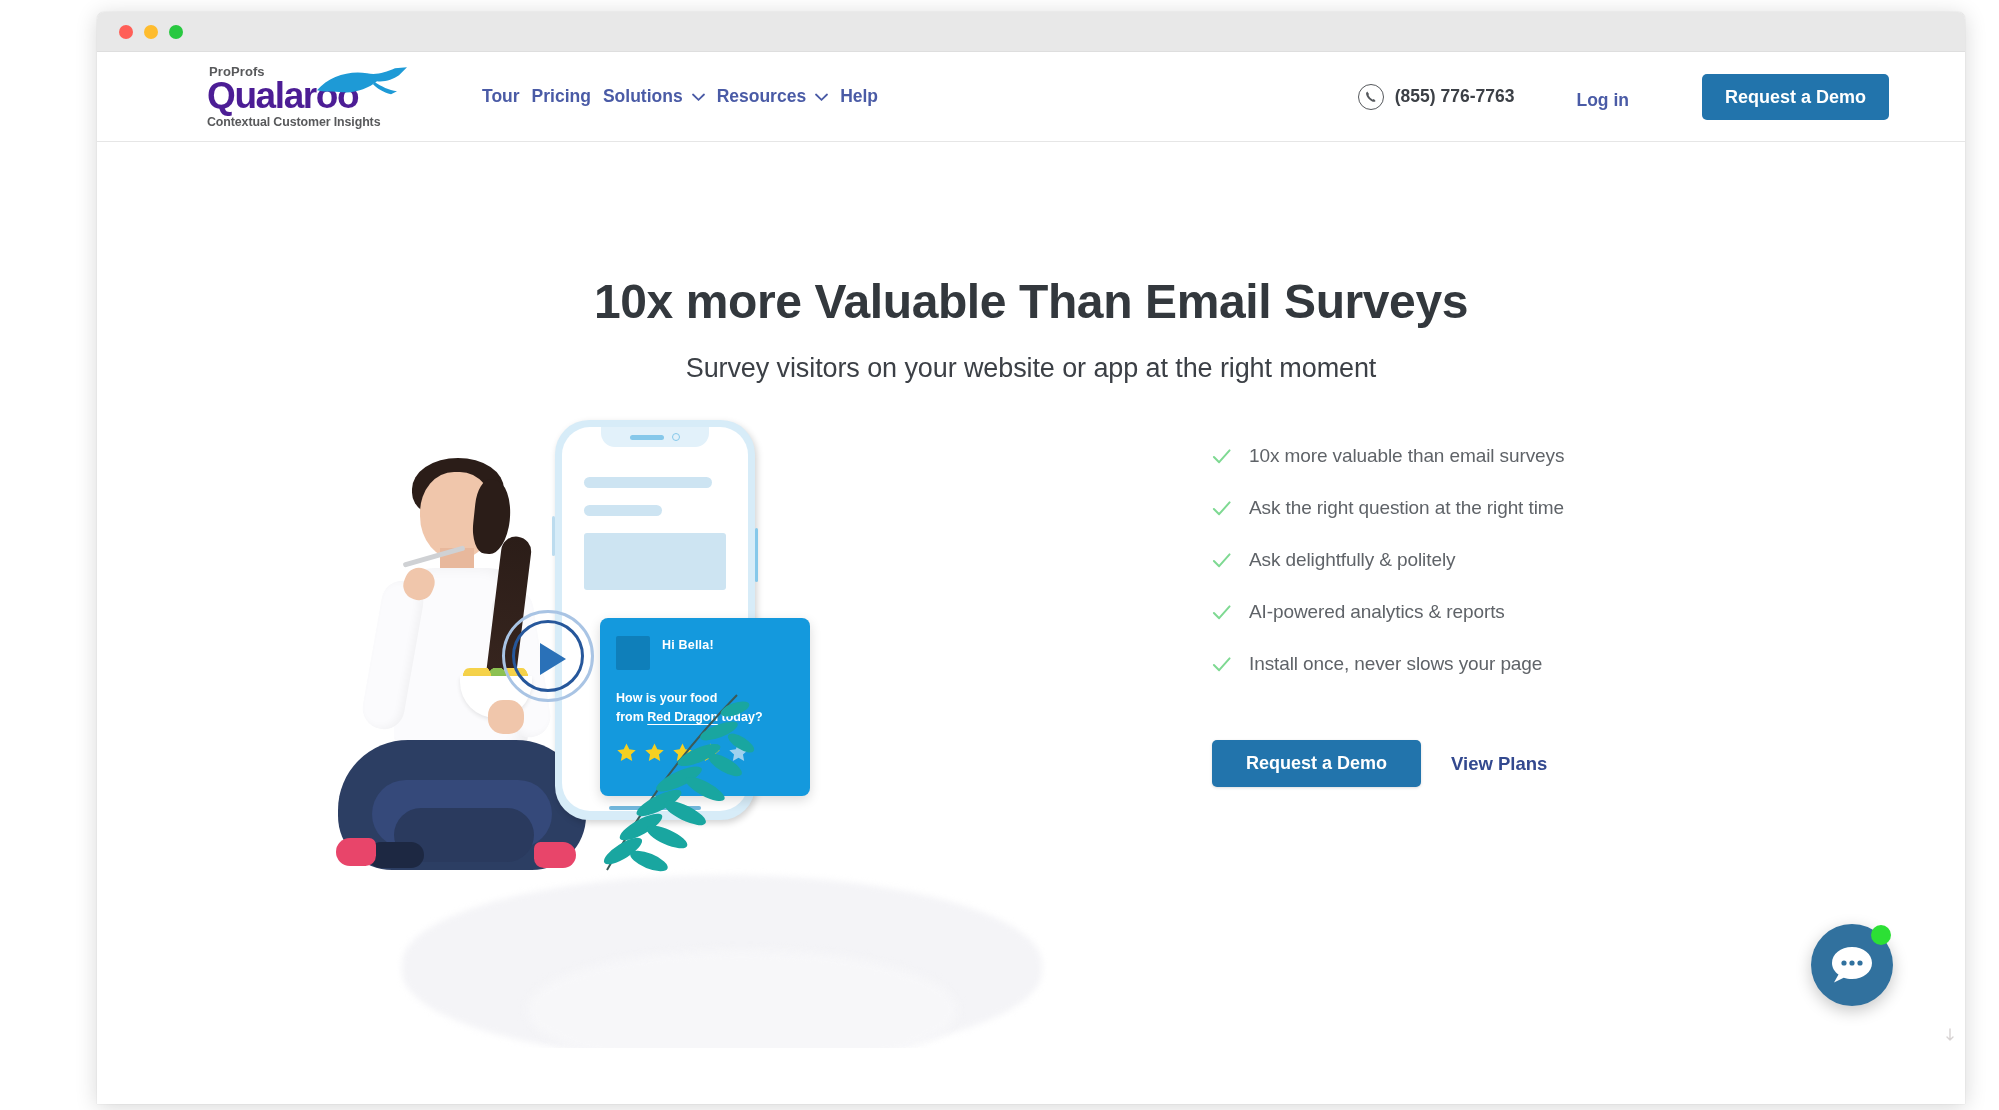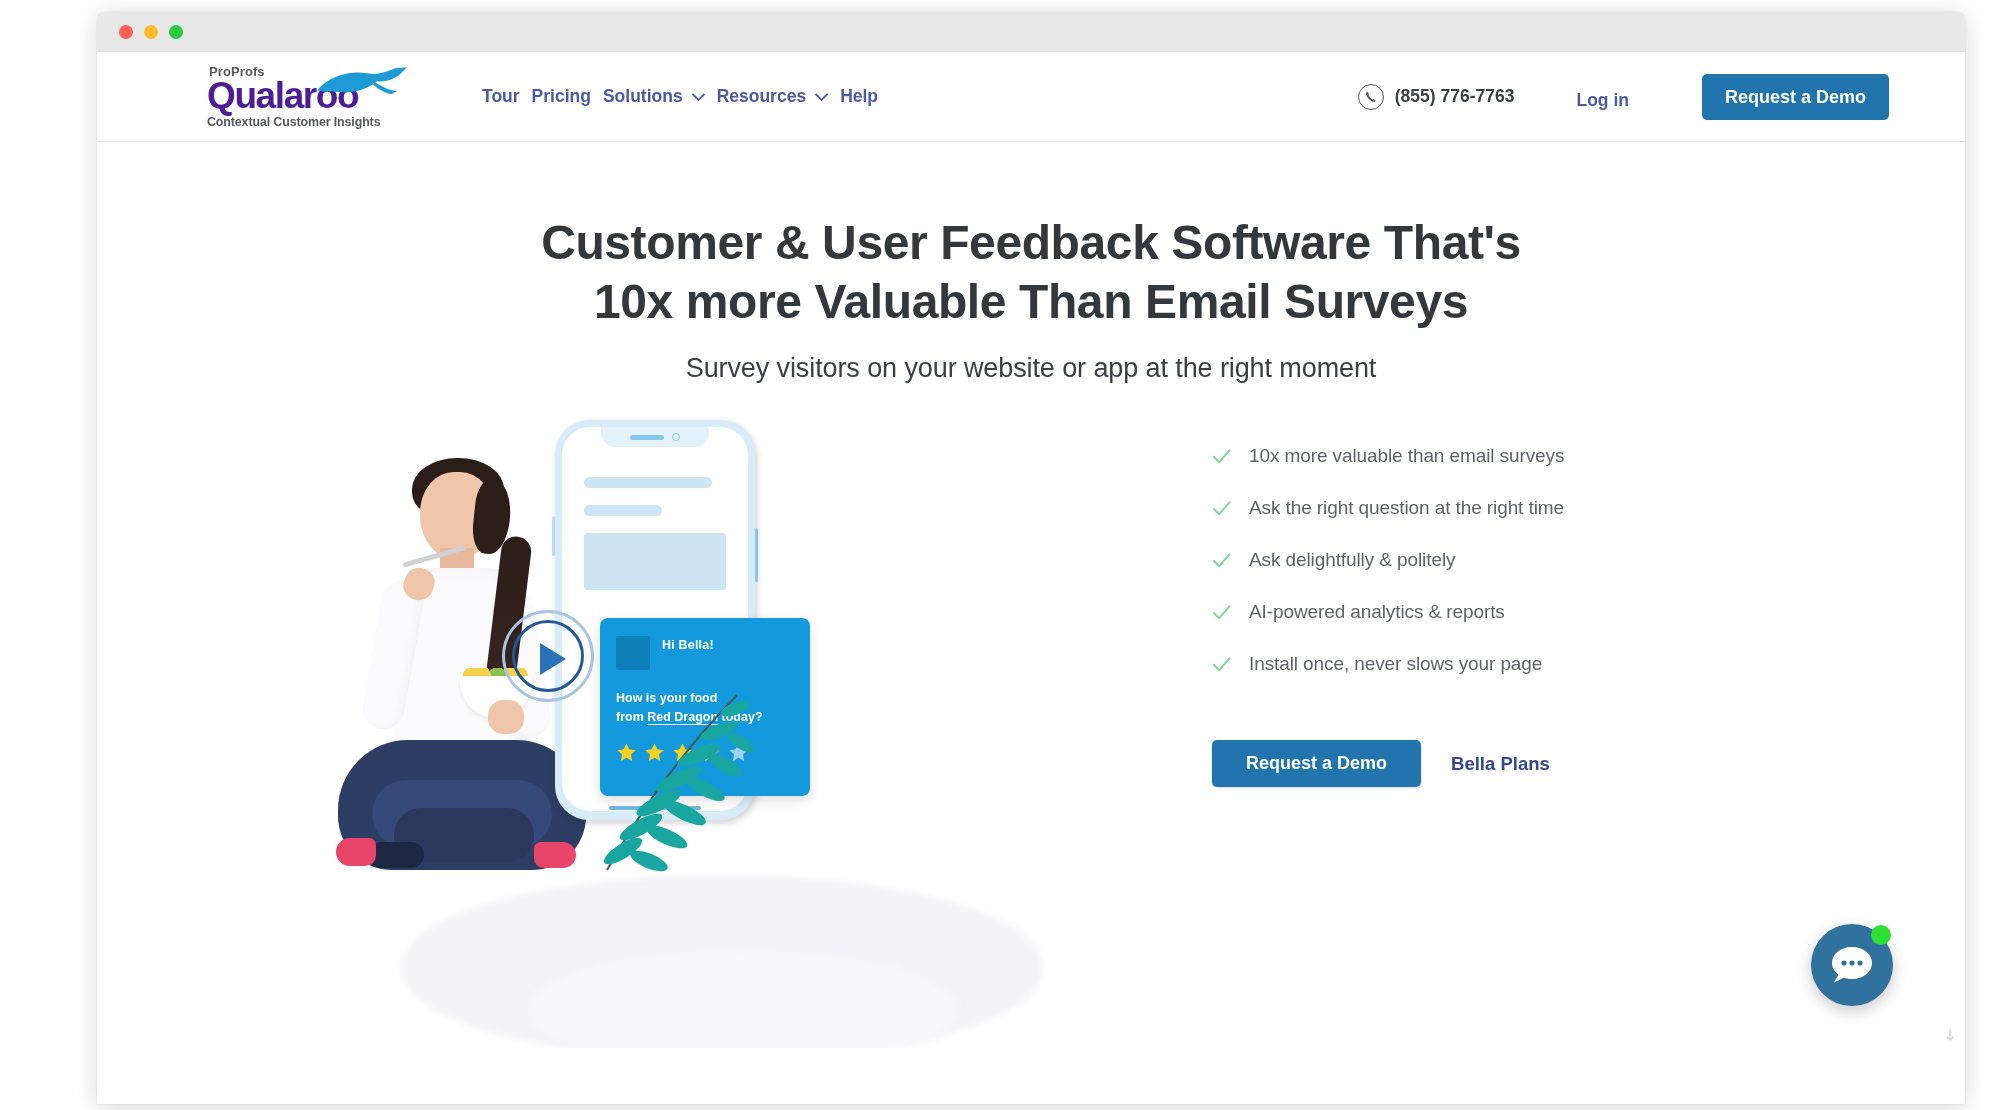--- a/index.html
+++ b/index.html
@@ -314,21 +314,21 @@
             </span>
             <span class="phone-num">(855) 776-7763</span>
           </div>
           <span class="login-link">Log in</span>
           <button class="demo-btn">Request a Demo</button>
         </div>
       </header>
 
       <section class="hero">
         <h1 class="hero-title">
-          <span>Customer &amp; User Feedback Software That's</span><br>
+          <br>
           <span>10x more Valuable Than Email Surveys</span>
         </h1>
         <p class="hero-sub">Survey visitors on your website or app at the right moment</p>
 
         <div class="hero-body">
 
           <div class="illus">
             <div class="floor-shadow"></div>
             <div class="floor-shadow2"></div>
 
@@ -479,21 +479,21 @@
             </div>
             <div class="feature-row">
               <svg class="check" viewBox="0 0 20 20">
                   <path d="M2 10.5 L7.5 16 L18.5 3.6" fill="none" stroke="#7ed992" stroke-width="2.1" stroke-linecap="round" stroke-linejoin="round"></path>
                 </svg>
               <span class="feature-text">Install once, never slows your page</span>
             </div>
 
             <div class="cta-row">
               <button class="cta-primary">Request a Demo</button>
-              <button class="cta-secondary">Bella Plans</button>
+              <button class="cta-secondary">View Plans</button>
             </div>
           </div>
 
         </div>
       </section>
 
       <div class="chat-widget">
         <div class="chat-circle">
           <svg width="46" height="42" viewBox="0 0 46 42">
             <path d="M23 3 C34.5 3 43 10.2 43 19 C43 27.8 34.5 35 23 35 C20 35 17.2 34.5 14.7 33.7 L5 38.5 L9.5 30.6 C5.5 27.6 3 23.6 3 19 C3 10.2 11.5 3 23 3 Z" fill="#ffffff"></path>

